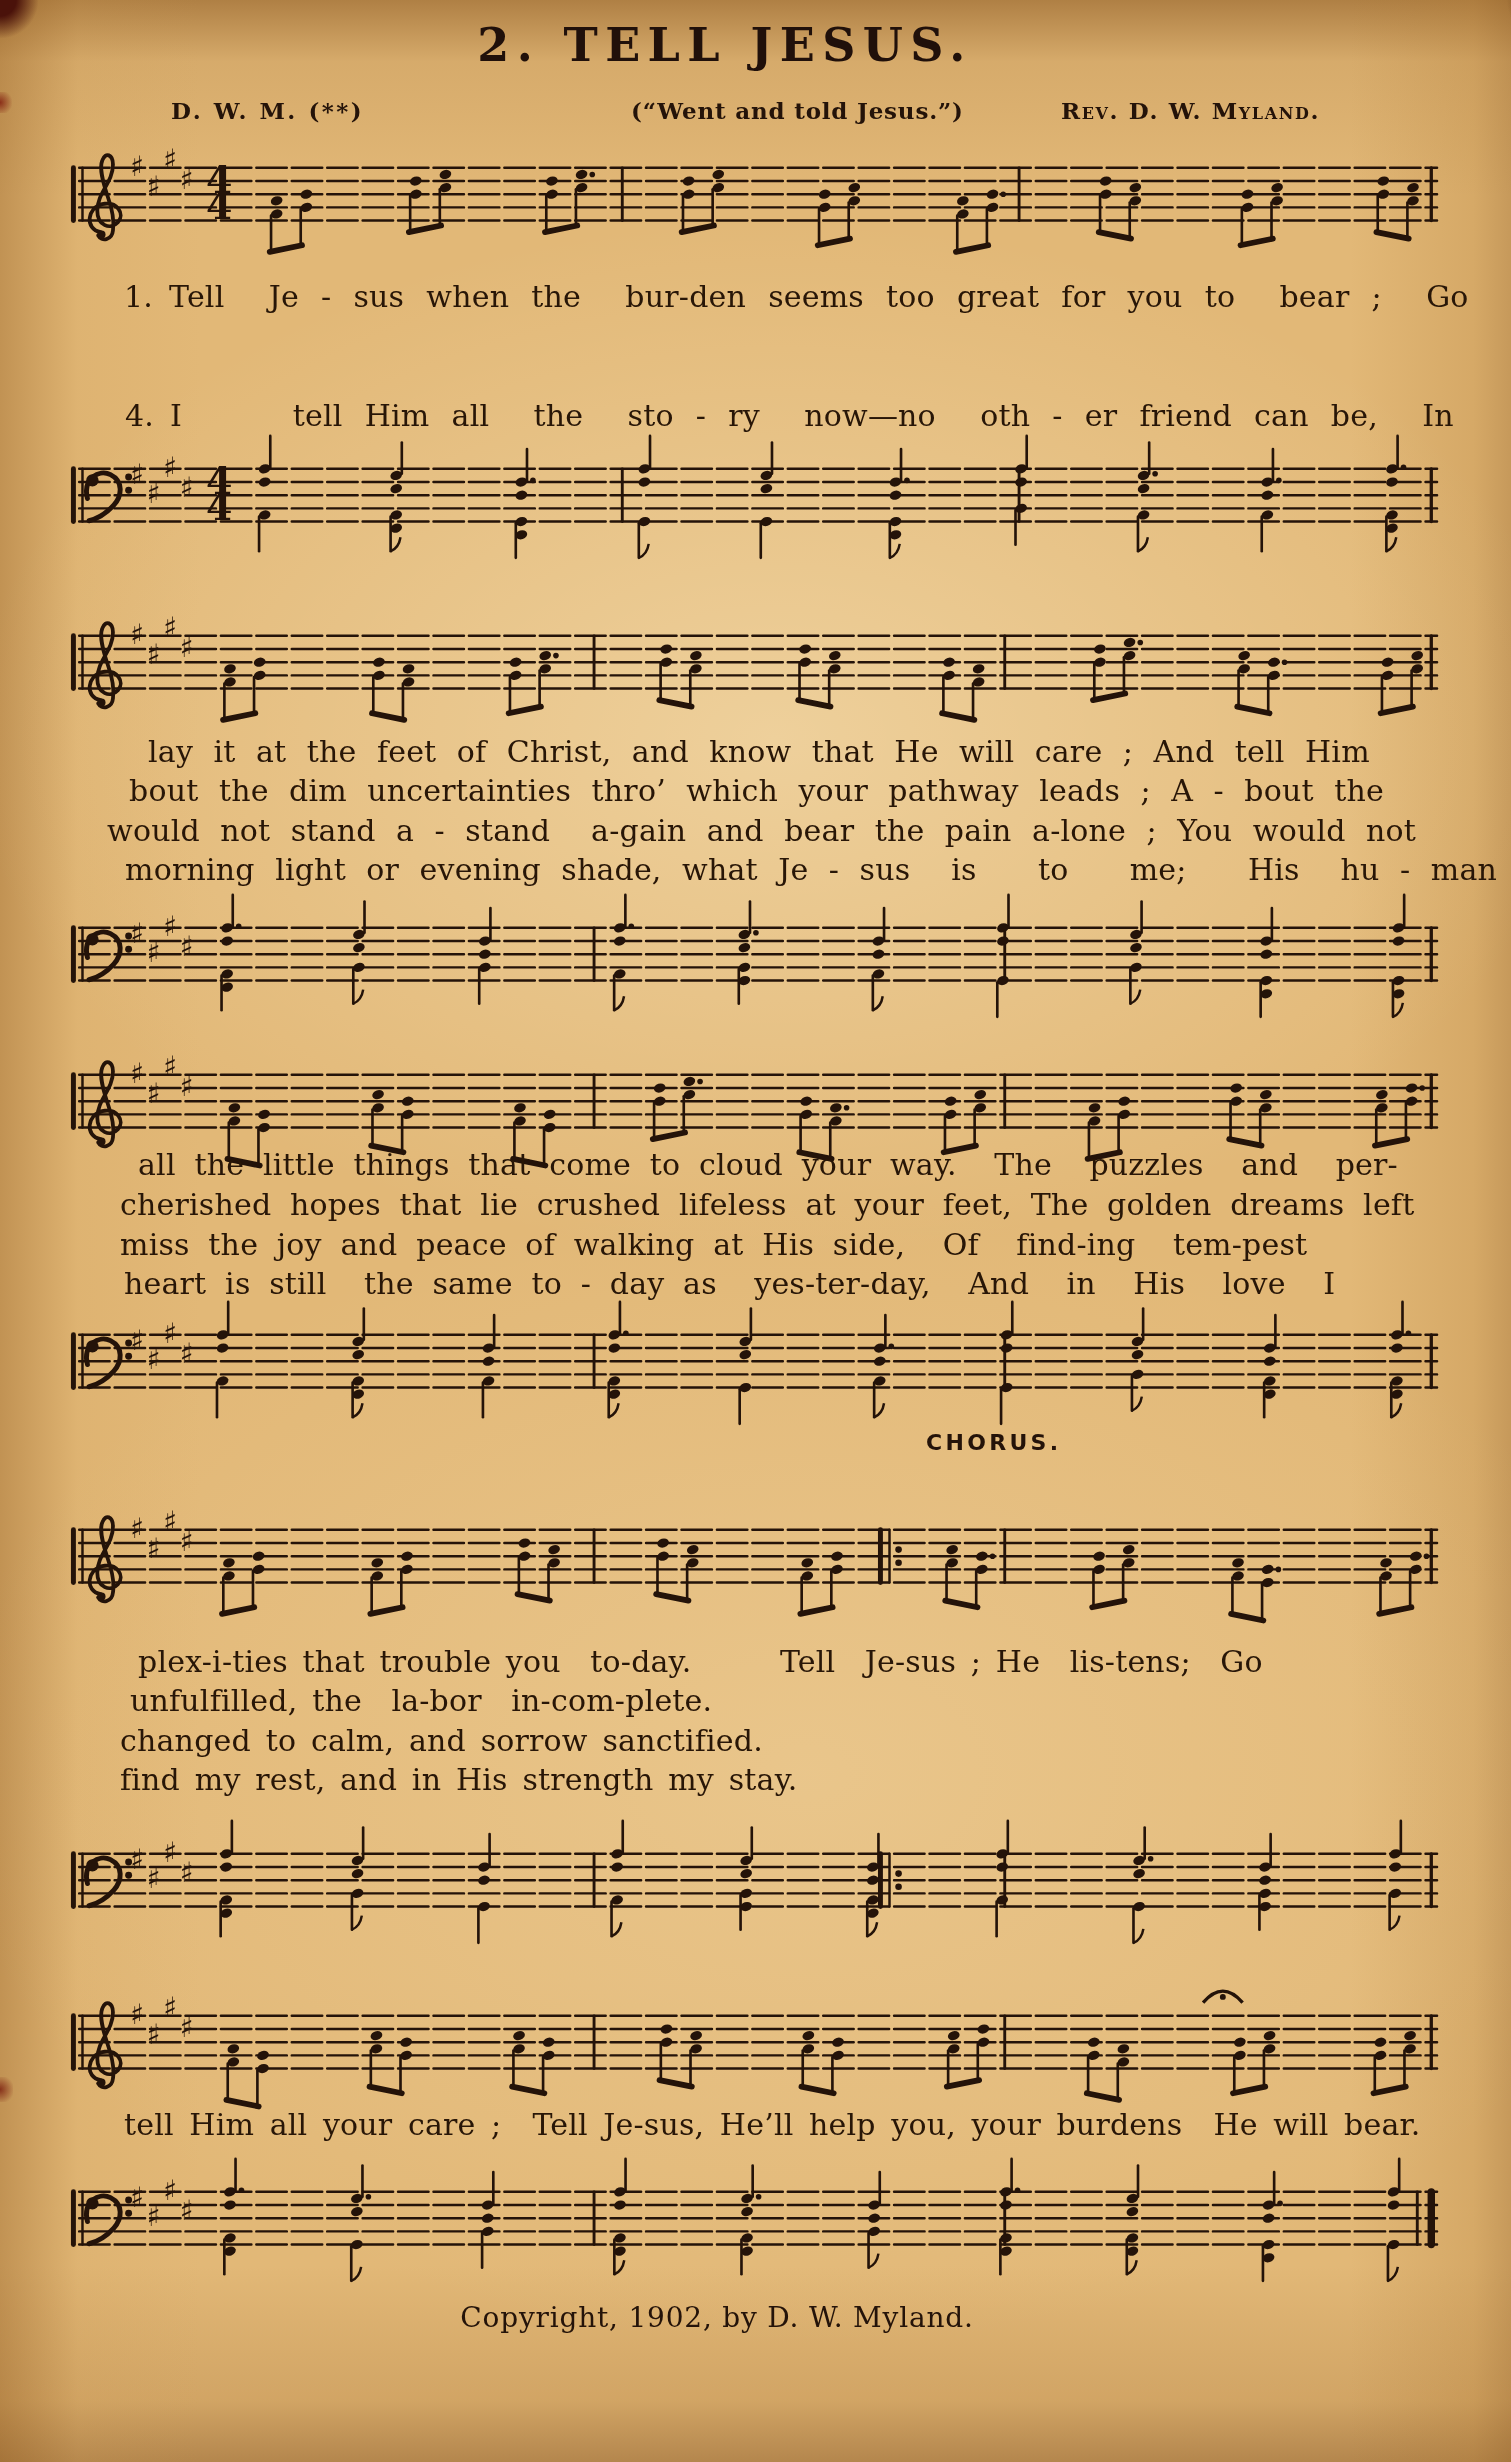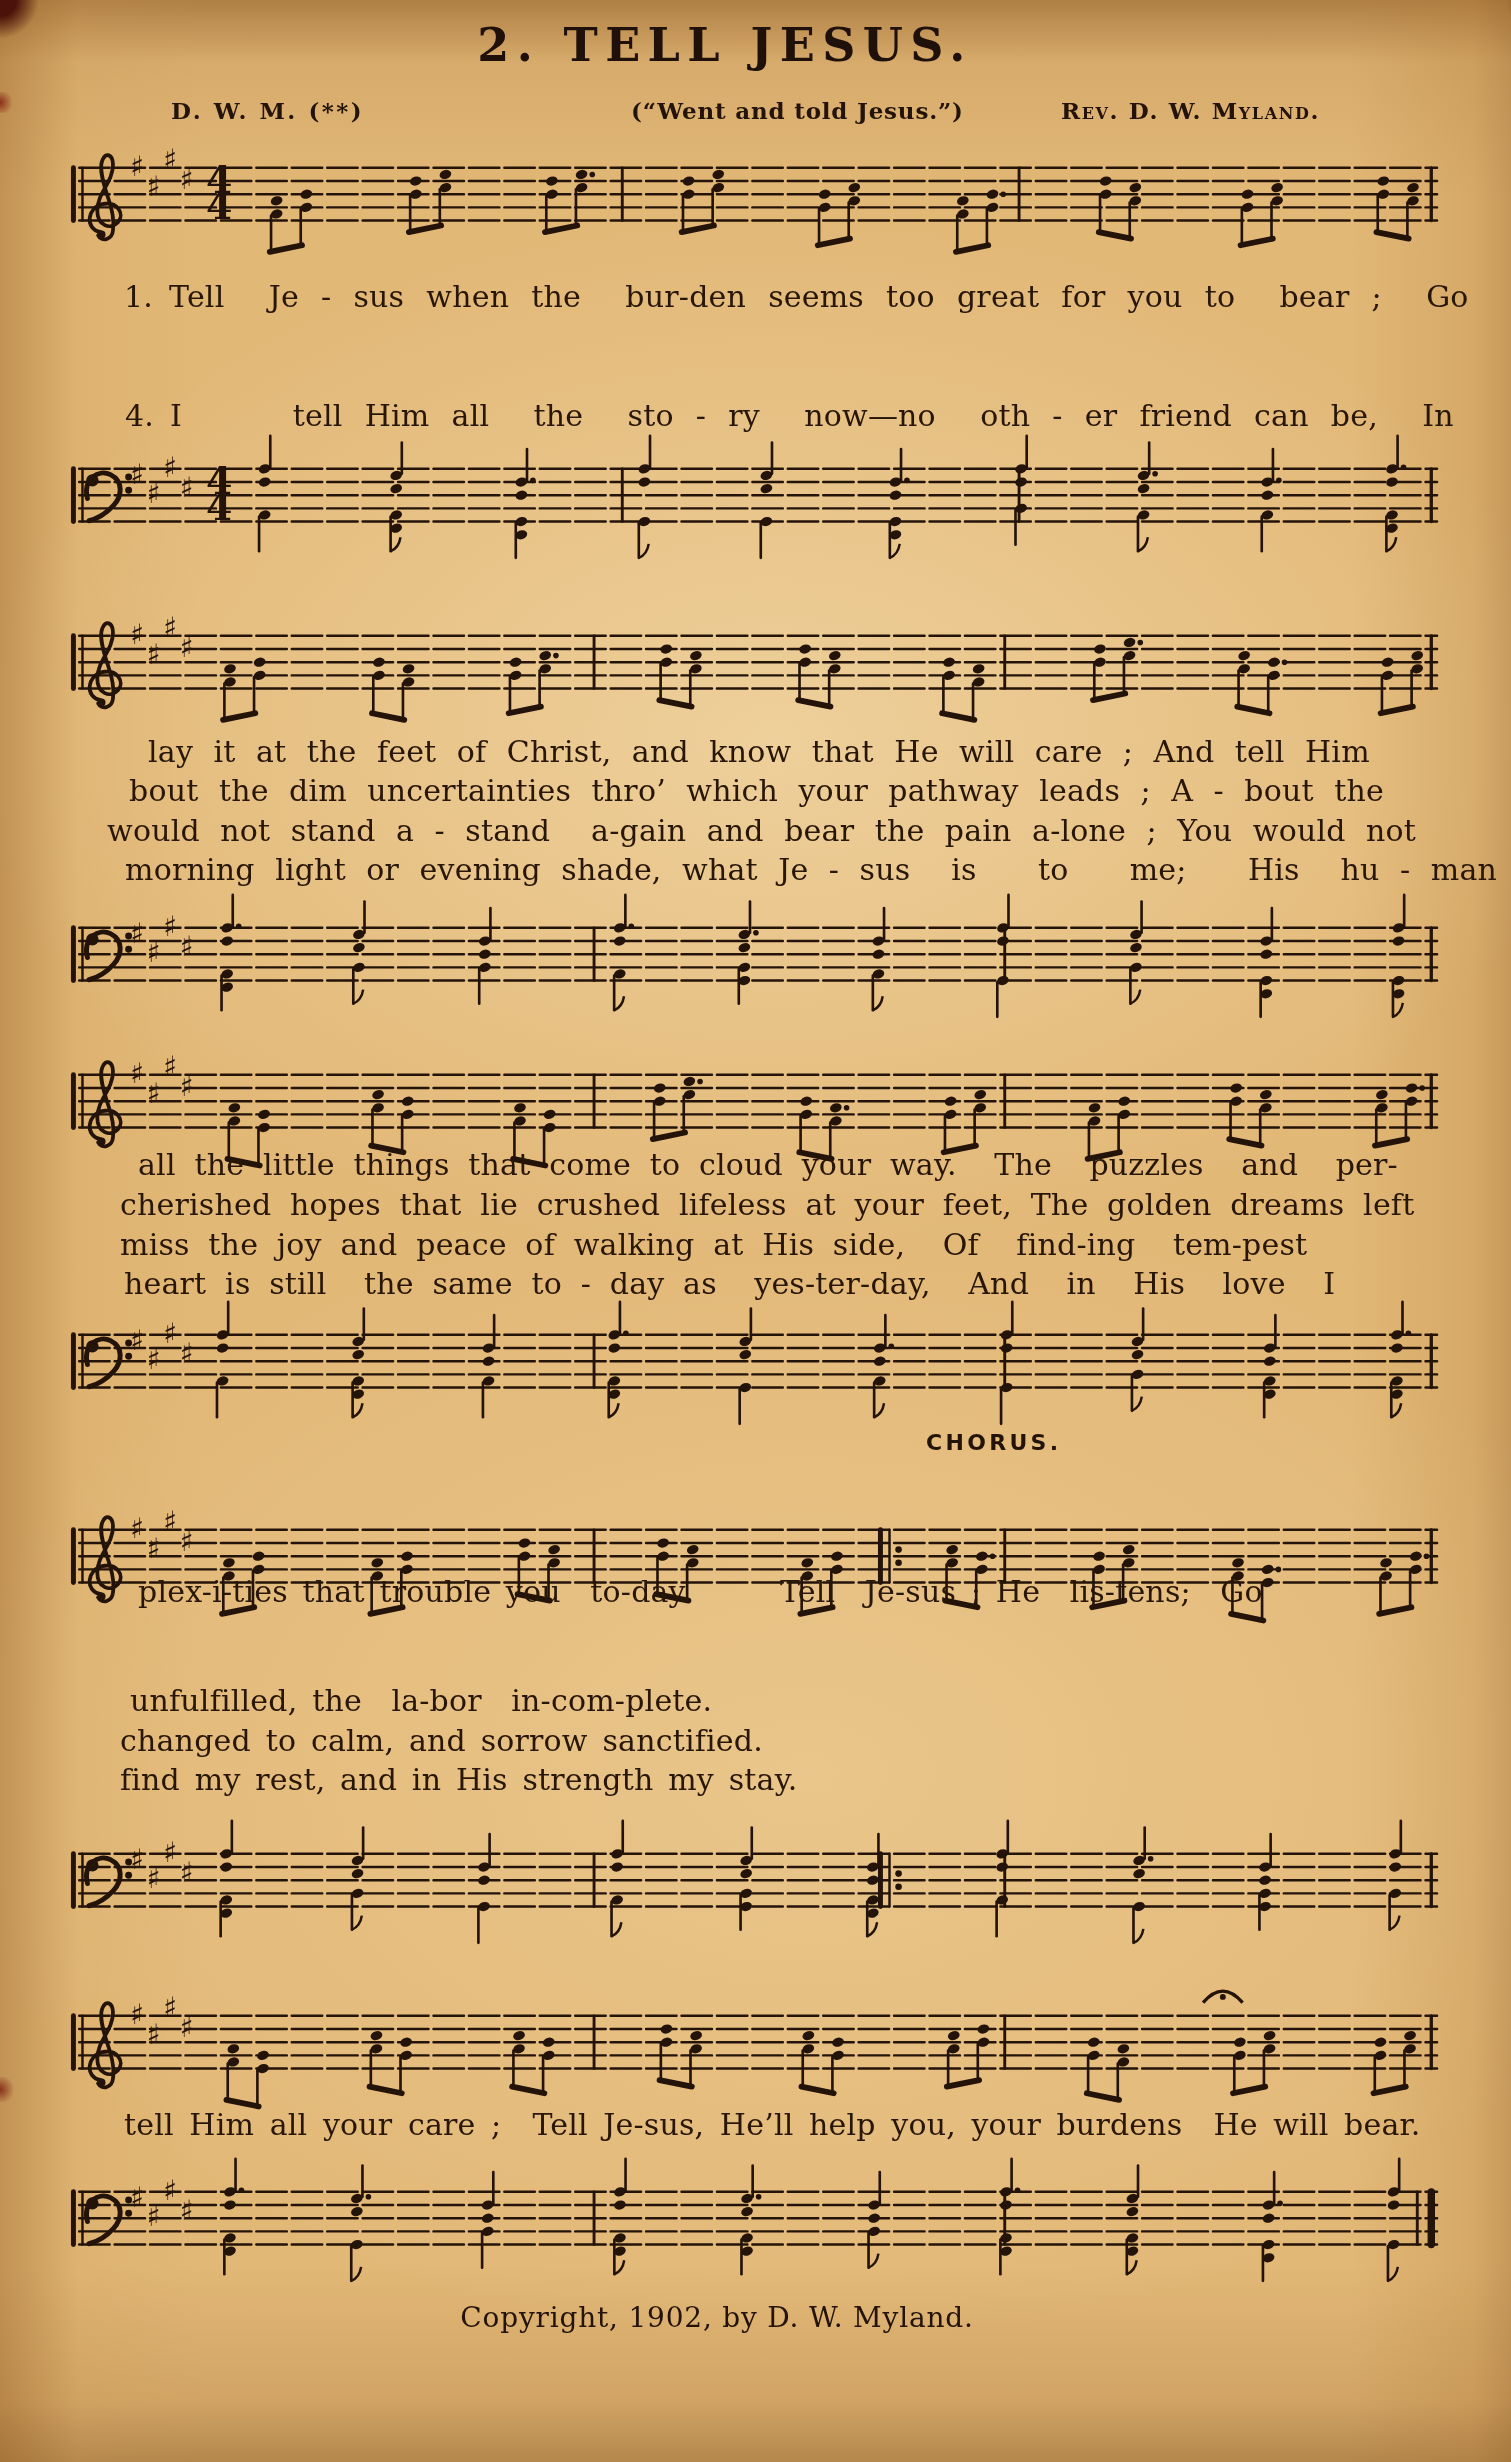--- a/index.html
+++ b/index.html
@@ -917,21 +917,21 @@
   <div class="lyr b2" style="top:816px;left:107px">would not stand a - stand  a-gain and bear the pain a-lone ; You would not</div>
   <div class="lyr b2" style="top:855px;left:125px">morning light or evening shade, what Je - sus  is   to   me;   His  hu - man</div>
 
   <div class="lyr b3" style="top:1150px;left:138px">all the little things that come to cloud your way.  The  puzzles  and  per-</div>
   <div class="lyr b3" style="top:1190px;left:120px">cherished hopes that lie crushed lifeless at your feet, The golden dreams left</div>
   <div class="lyr b3" style="top:1230px;left:120px">miss the joy and peace of walking at His side,  Of  find-ing  tem-pest</div>
   <div class="lyr b3" style="top:1269px;left:124px">heart is still  the same to - day as  yes-ter-day,  And  in  His  love  I</div>
 
   <div class="chorus">CHORUS.</div>
 
-  <div class="lyr b4" style="top:1577px;left:138px">plex-i-ties that trouble you  to-day.      Tell  Je-sus ; He  lis-tens;  Go</div>
+  <div class="lyr b4" style="top:1647px;left:138px">plex-i-ties that trouble you  to-day.      Tell  Je-sus ; He  lis-tens;  Go</div>
   <div class="lyr b4" style="top:1686px;left:130px">unfulfilled, the  la-bor  in-com-plete.</div>
   <div class="lyr b4" style="top:1726px;left:120px">changed to calm, and sorrow sanctified.</div>
   <div class="lyr b4" style="top:1765px;left:120px">find my rest, and in His strength my stay.</div>
 
   <div class="lyr b5" style="top:2110px;left:124px">tell Him all your care ;  Tell Je-sus, He’ll help you, your burdens  He will bear.</div>
 
   <div class="copyright">Copyright, 1902, by D. W. Myland.</div>
 </div>
 
 

